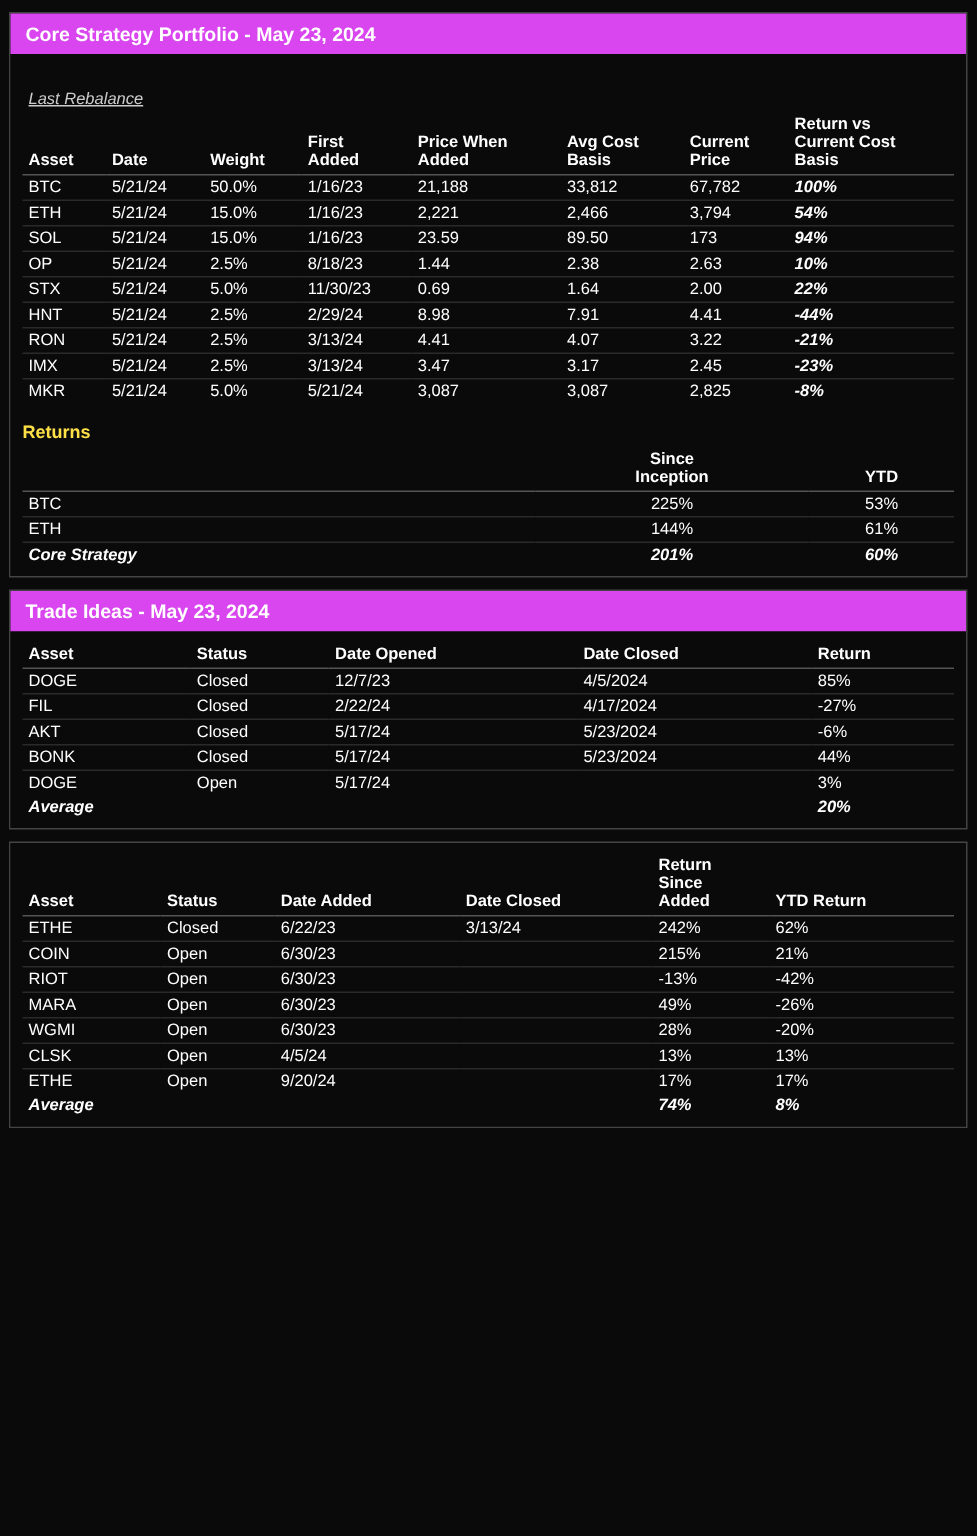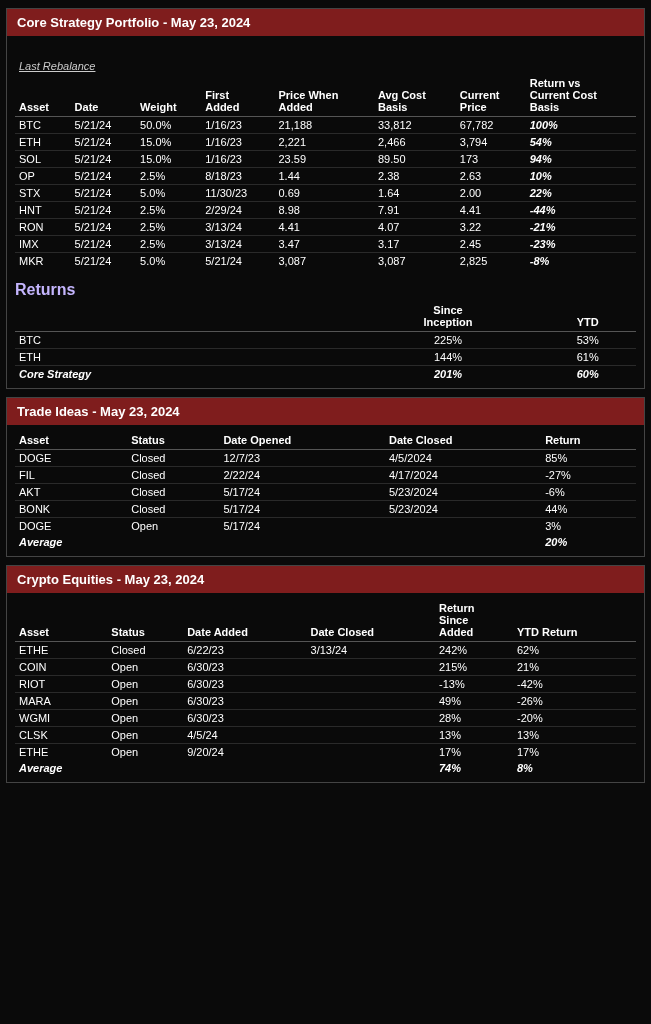--- a/index.html
+++ b/index.html
@@ -11,21 +11,21 @@
       width: 651px;
       min-height: 1024px;
     }
 
     .section {
       margin: 8px 6px;
       border: 1px solid #444;
     }
 
     .section-header {
-      background: #7f1d1d;
+      background: #d946ef;
       color: #ffffff;
       font-weight: bold;
       font-size: 13px;
       padding: 6px 10px;
     }
 
     .section-content {
       background: #0a0a0a;
       padding: 6px 8px;
     }
@@ -51,23 +51,23 @@
       padding: 2px 4px;
       vertical-align: middle;
     }
 
     tr:not(:last-child) td {
       border-bottom: 1px solid #2a2a2a;
     }
 
     .sub-header {
       font-weight: bold;
-      font-size: 16px;
+      font-size: 12px;
       padding: 4px 0 2px 0;
-      color: #c4b5fd;
+      color: #fde047;
     }
 
     .rebalance-label {
       font-size: 11px;
       font-style: italic;
       color: #cccccc;
       padding: 2px 4px;
       text-decoration: underline;
       margin-top: 16px;
     }
@@ -299,23 +299,20 @@
           <td></td>
           <td></td>
           <td class="italic-bold">20%</td>
         </tr>
       </tfoot>
     </table>
   </div>
 </div>
 
 <div class="section">
-  <div class="section-header">
-    <span>Crypto Equities - May 23, 2024</span>
-  </div>
   <div class="section-content">
     <table>
       <thead>
         <tr>
           <th>Asset</th>
           <th>Status</th>
           <th>Date Added</th>
           <th>Date Closed</th>
           <th>Return<br>Since<br>Added</th>
           <th>YTD Return</th>

